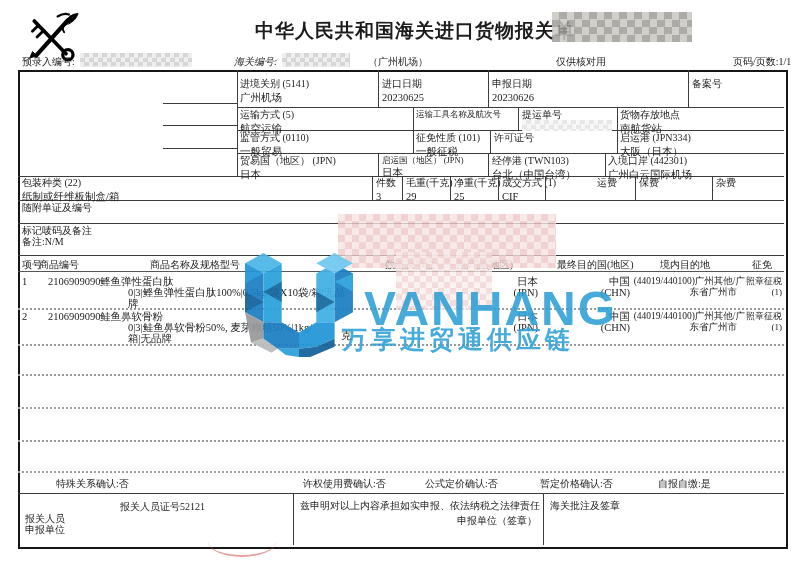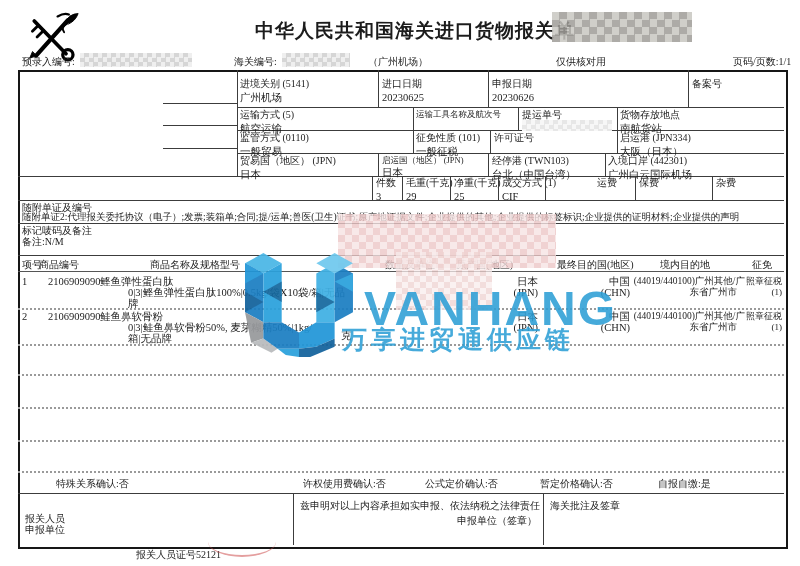--- a/index.html
+++ b/index.html
@@ -49,21 +49,21 @@
         <path d="M46,17 q-7,3 -3,9" stroke-width="2"></path>
       </g>
     </svg>
   </div>
 
   <div class="t title" style="left:255px;top:20px;">中华人民共和国海关进口货物报关单</div>
   <div class="mz mz-title" style="left:552px;top:12px;width:140px;height:30px;"></div>
 
   <div class="t lbl" style="left:22px;top:56px;">预录入编号:</div>
   <div class="mz mz-light" style="left:80px;top:53px;width:112px;height:14px;"></div>
-  <div class="t lbl" style="left:234px;top:56px;">海关编号:</div>
+  <div class="t lbl" style="left:234px;top:56px;font-style:italic;">海关编号:</div>
   <div class="mz mz-light" style="left:282px;top:53px;width:68px;height:14px;"></div>
   <div class="t lbl" style="left:368px;top:56px;">（广州机场）</div>
   <div class="t lbl" style="left:556px;top:56px;">仅供核对用</div>
   <div class="t lbl" style="left:733px;top:56px;">页码/页数:1/1</div>
 
   <div class="outer"></div>
 
   <div class="hl" style="left:163px;top:103px;width:74px;"></div>
   <div class="hl" style="left:163px;top:125px;width:74px;"></div>
   <div class="hl" style="left:163px;top:148px;width:74px;"></div>
@@ -148,20 +148,24 @@
       <span class="val">台北（中国台湾）</span>
   </div>
   <div class="cell" style="left:608px;top:155px;">
     <span class="lbl">入境口岸 (442301)</span>
       <span class="val">广州白云国际机场</span>
   </div>
   <div class="vl" style="left:378px;top:153px;height:23px;"></div>
   <div class="vl" style="left:488px;top:153px;height:23px;"></div>
   <div class="vl" style="left:605px;top:153px;height:23px;"></div>
 
+  <div class="cell" style="left:22px;top:177px;">
+    <span class="lbl">包装种类 (22)</span>
+      <span class="val">纸制或纤维板制盒/箱</span>
+  </div>
   <div class="cell" style="left:376px;top:177px;">
     <span class="lbl">件数</span>
       <span class="val">3</span>
   </div>
   <div class="cell" style="left:406px;top:177px;">
     <span class="lbl">毛重(千克)</span>
       <span class="val">29</span>
   </div>
   <div class="cell" style="left:454px;top:177px;">
     <span class="lbl">净重(千克)</span>
@@ -182,21 +186,20 @@
   </div>
   <div class="vl" style="left:372px;top:176px;height:24px;"></div>
   <div class="vl" style="left:402px;top:176px;height:24px;"></div>
   <div class="vl" style="left:450px;top:176px;height:24px;"></div>
   <div class="vl" style="left:498px;top:176px;height:24px;"></div>
   <div class="vl" style="left:545px;top:176px;height:24px;"></div>
   <div class="vl" style="left:635px;top:176px;height:24px;"></div>
   <div class="vl" style="left:712px;top:176px;height:24px;"></div>
 
   <div class="t lbl" style="left:22px;top:202px;">随附单证及编号</div>
-  <div class="t" style="left:22px;top:212px;font-size:9.5px;">随附单证2:代理报关委托协议（电子）;发票;装箱单;合同;提/运单;兽医(卫生)证书;原产地证据文件;企业提供的其他;企业提供的标签标识;企业提供的证明材料;企业提供的声明</div>
 
   <div class="t lbl" style="left:22px;top:225px;">标记唛码及备注</div>
   <div class="t lbl" style="left:22px;top:236px;">备注:N/M</div>
 
   <div class="hl" style="left:18px;top:255px;width:766px;"></div>
   <div class="hl" style="left:18px;top:271px;width:766px;background:#555;"></div>
 
   <div class="t lbl" style="left:22px;top:259px;">项号</div>
   <div class="t lbl" style="left:39px;top:259px;">商品编号</div>
   <div class="t lbl" style="left:150px;top:259px;">商品名称及规格型号</div>
@@ -247,21 +250,21 @@
   <div class="t conf" style="left:303px;top:478px;">许权使用费确认:否</div>
   <div class="t conf" style="left:425px;top:478px;">公式定价确认:否</div>
   <div class="t conf" style="left:540px;top:478px;">暂定价格确认:否</div>
   <div class="t conf" style="left:658px;top:478px;">自报自缴:是</div>
 
   <div class="hl" style="left:18px;top:493px;width:766px;"></div>
   <div class="vl" style="left:293px;top:493px;height:52px;"></div>
   <div class="vl" style="left:543px;top:493px;height:52px;"></div>
 
   <div class="t lbl" style="left:25px;top:501px;margin-top:12px;">报关人员</div>
-  <div class="t lbl" style="left:136px;top:501px;margin-top:48px;">报关人员证号52121</div>
+  <div class="t lbl" style="left:120px;top:501px;">报关人员证号52121</div>
   <div class="t lbl" style="left:25px;top:524px;">申报单位</div>
 
   <div class="t lbl right" style="left:300px;top:500px;width:240px;">兹申明对以上内容承担如实申报、依法纳税之法律责任</div>
   <div class="t lbl right" style="left:300px;top:515px;width:237px;">申报单位（签章）</div>
 
   <div class="t lbl" style="left:550px;top:500px;">海关批注及签章</div>
 
   <div class="mz mz-pink" style="left:338px;top:214px;width:218px;height:54px;"></div>
   <div class="mz mz-pink2" style="left:396px;top:252px;width:96px;height:58px;"></div>
 

